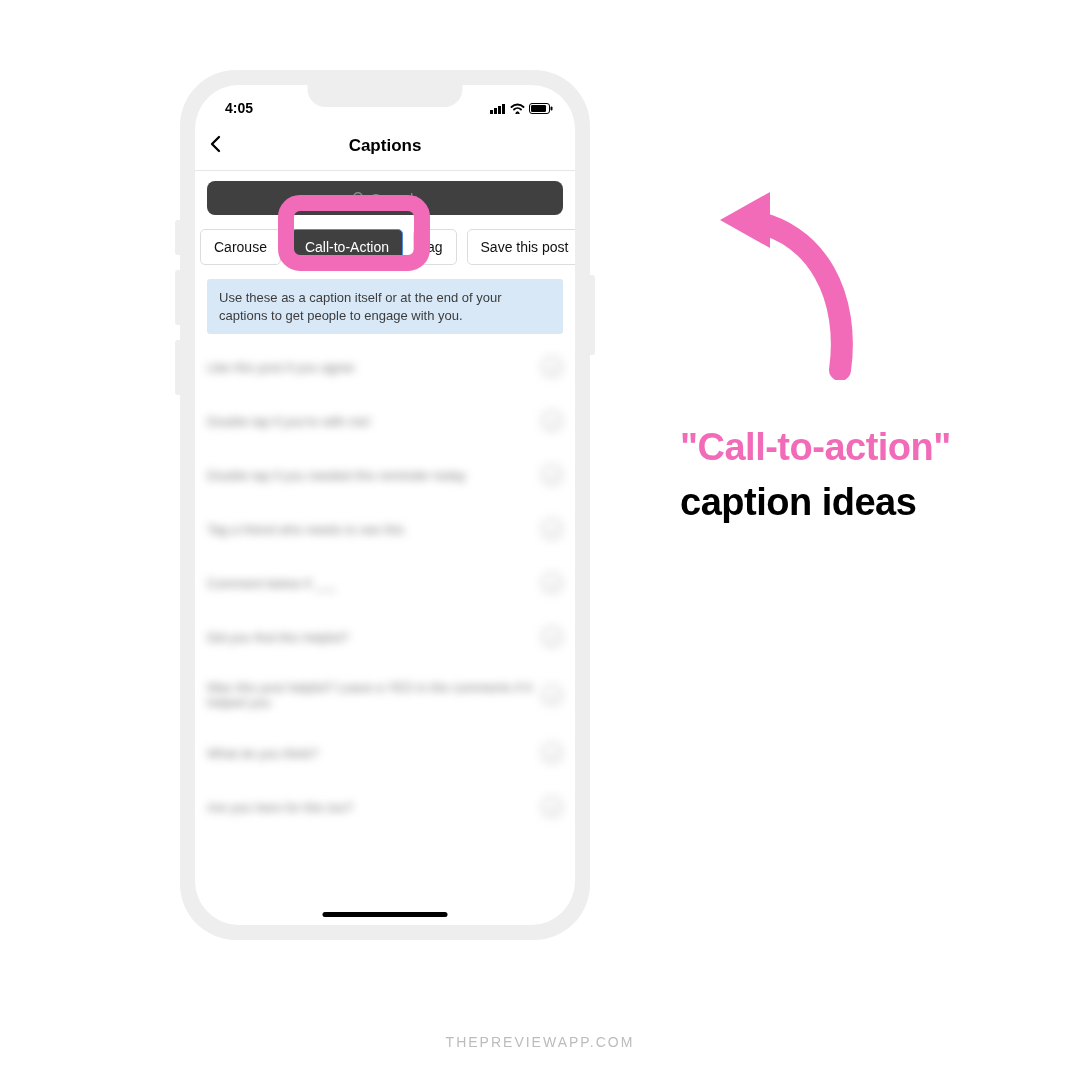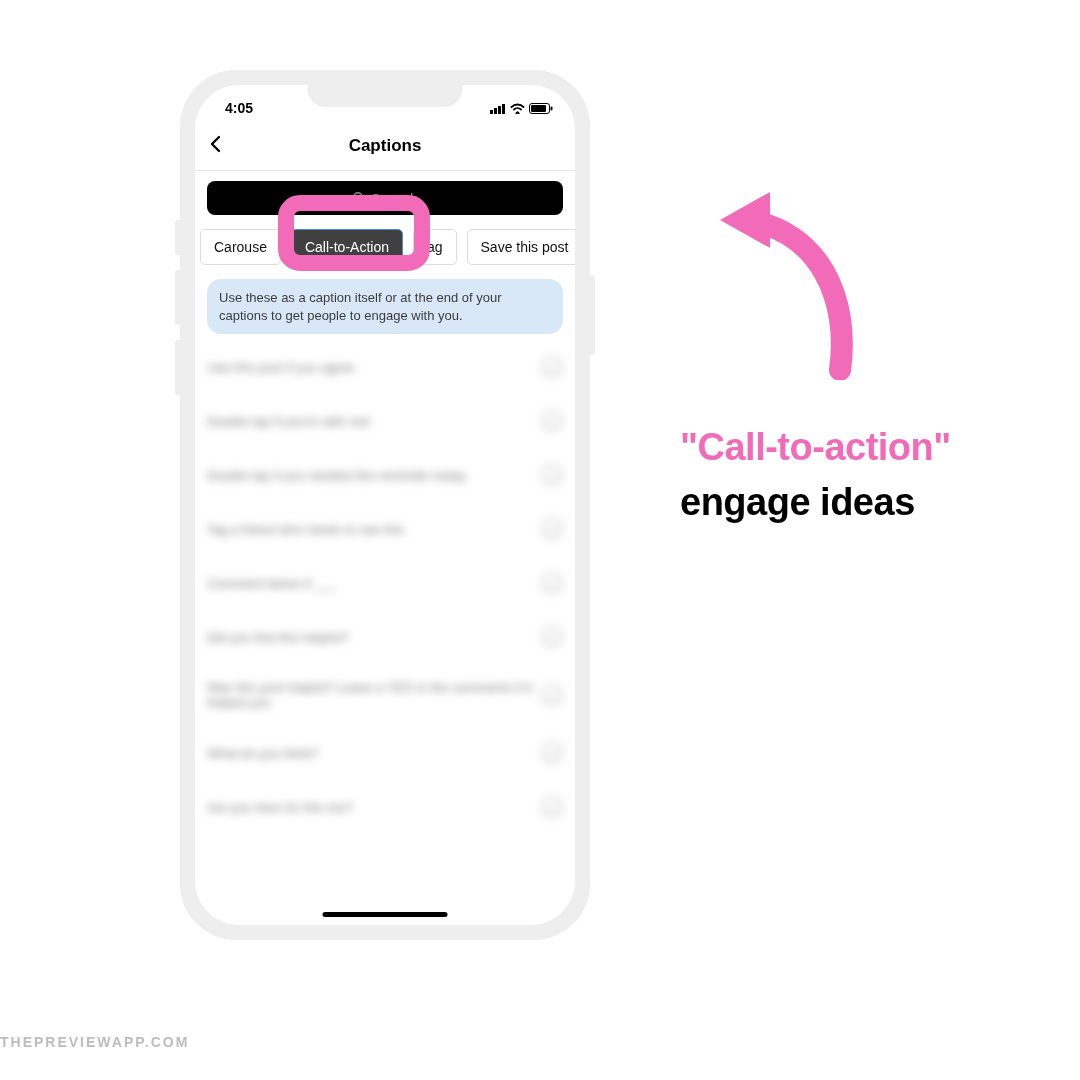--- a/index.html
+++ b/index.html
@@ -113,21 +113,21 @@
     }
     .nav-title {
       font-size: 17px;
       font-weight: 700;
     }
     
     .search-wrap {
       padding: 10px 12px 0 12px;
     }
     .search-bar {
-      background: #000000;
+      background: #404040;
       border-radius: 8px;
       height: 34px;
       display: flex;
       align-items: center;
       justify-content: center;
       color: #8a8a8e;
       font-size: 15px;
       gap: 5px;
     }
     
@@ -163,21 +163,21 @@
       pointer-events: none;
     }
     
     .info-box {
       margin: 0 12px;
       background: #d9e8f7;
       padding: 10px 12px;
       font-size: 13px;
       color: #3c3c3c;
       line-height: 1.35;
-      border-radius: 14px;
+      border-radius: 3px;
     }
     
     .caption-list {
       padding: 6px 12px 0 12px;
     }
     .caption-item {
       display: flex;
       align-items: center;
       justify-content: space-between;
       padding: 16px 0;
@@ -234,23 +234,23 @@
       top: 180px;
       width: 160px;
       height: 200px;
     }
     
     .footer {
       position: absolute;
       bottom: 30px;
       left: 0;
       width: 1080px;
-      text-align: left;
+      text-align: center;
       font-size: 14px;
-      font-weight: 700;
+      font-weight: 400;
       letter-spacing: 2px;
       color: #bcbcbc;
       z-index: -1;
     }
   </style>
 </head>
 <body>
 
 <div class="canvas">
 
@@ -357,17 +357,17 @@
 
   <div class="highlight-ring" style="left:278px; top:195px; width:152px; height:76px;"></div>
 
   <svg class="arrow" viewBox="0 0 160 200">
     <path d="M140 190 C150 120, 120 50, 45 40" stroke="#f26bb9" stroke-width="22" fill="none" stroke-linecap="round"></path>
     <path d="M20 40 L70 12 L70 68 Z" fill="#f26bb9"></path>
   </svg>
 
   <div class="headline">
     <div class="pink">"Call-to-action"</div>
-    <div>engage ideas</div>
+    <div>caption ideas</div>
   </div>
 
   <div class="footer">THEPREVIEWAPP.COM</div>
 </div>
 
 </body></html>

